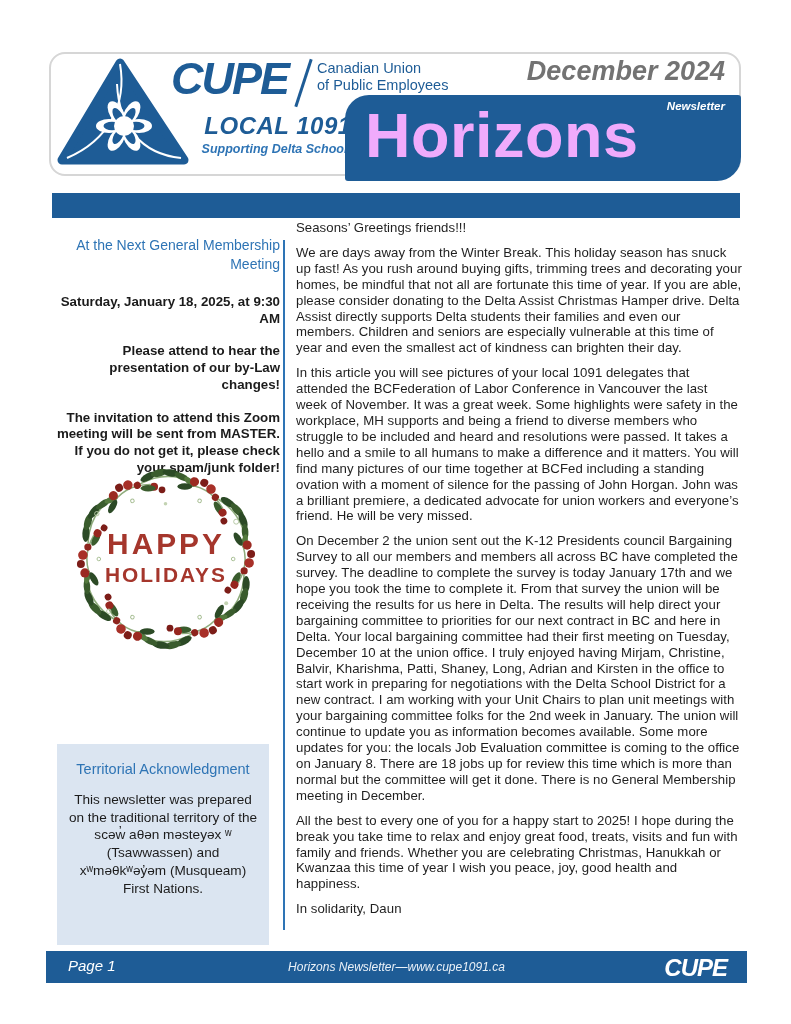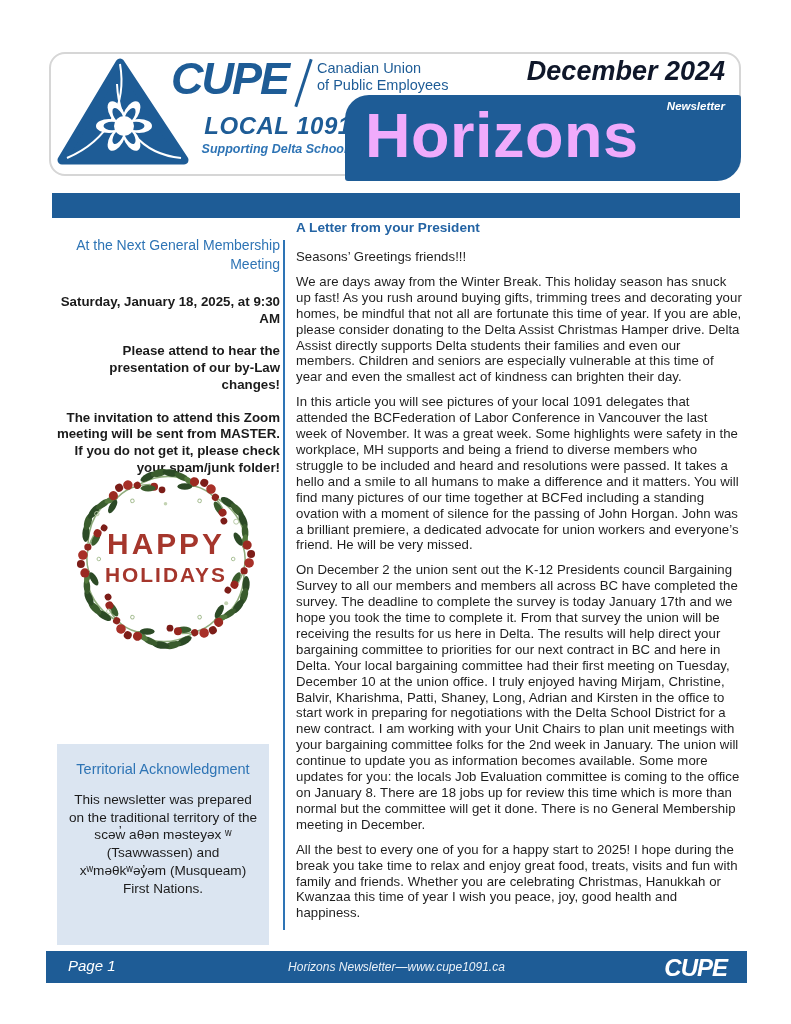--- a/index.html
+++ b/index.html
@@ -12,21 +12,21 @@
   .logo-svg { position:absolute; left:6px; top:2px; }
   .cupe-word { position:absolute; left:120px; top:2px; display:flex; align-items:flex-start; }
   .cupe-word .mark { font-size:45px; font-weight:bold; font-style:italic; color:#1e5c96; letter-spacing:-2px; line-height:1; }
   .cupe-slash { width:3px; height:50px; background:#1e5c96; transform:rotate(18deg); margin:2px 12px 0 14px; }
   .org-name { font-size:14.5px; font-weight:normal; color:#1e5c96; line-height:1.15; margin-top:4px; }
   .local-line { position:absolute; left:118px; top:58px; width:218px; text-align:center;
     font-size:24px; font-weight:bold; font-style:italic; color:#1e5c96; letter-spacing:0.5px; }
   .tagline { position:absolute; left:118px; top:88px; width:218px; text-align:center;
     font-size:12.5px; font-style:italic; font-weight:bold; color:#2e74b5; }
   .issue-date { position:absolute; right:14px; top:2px;
-    font-size:27px; font-weight:bold; font-style:italic; color:#0f172a; }
+    font-size:27px; font-weight:bold; font-style:italic; color:#737373; }
   .masthead-banner { position:absolute; left:294px; right:-2px; top:41px; bottom:-7px;
     background:#1e5c96; border-radius:24px 3px 24px 3px; }
   .newsletter-label { position:absolute; top:5px; right:16px;
     font-size:11.5px; font-weight:bold; font-style:italic; color:#ffffff; }
   .masthead-title { position:absolute; left:20px; top:6px;
     font-size:63px; font-weight:bold; color:#f0abfc; letter-spacing:0.5px; line-height:1.1; }
 
   .divider-bar { position:absolute; left:52px; top:193px; width:688px; height:25px; background:#1e5c96; }
 
   
@@ -159,26 +159,26 @@
   </div>
 
   <div class="territorial-box">
     <div class="territorial-title">Territorial Acknowledgment</div>
     <div class="territorial-body">This newsletter was prepared on the traditional territory of the scəw̓ aθən məsteyəx ʷ (Tsawwassen) and xʷməθkʷəy̓əm (Musqueam) First Nations.</div>
   </div>
 
   <div class="vline"></div>
 
   <div class="article">
-    <div class="article-title">A Letter from your President</div>
     <p>Seasons’ Greetings friends!!!</p>
     <p>We are days away from the Winter Break. This holiday season has snuck up fast!  As you rush around buying gifts, trimming trees and decorating your homes, be mindful that not all are fortunate this time of year. If you are able, please consider donating to the Delta Assist Christmas Hamper drive. Delta Assist directly supports Delta students their families and even our members. Children and seniors are especially vulnerable at this time of year and even the smallest act of kindness can brighten their day.</p>
     <p>In this article you will see pictures of your local 1091 delegates that attended the BCFederation of Labor Conference in Vancouver the last week of November. It was a great week. Some highlights were safety in the workplace, MH supports and being a friend to diverse members who struggle to be included and heard and resolutions were passed. It takes a hello and a smile to all humans to make a difference and it matters. You will find many pictures of our time together at BCFed including a standing ovation with a moment of silence for the passing of John Horgan. John was a brilliant premiere, a dedicated advocate for union workers and everyone’s friend. He will be very missed.</p>
     <p>On December 2 the union sent out the K-12 Presidents council Bargaining Survey to all our members and members all across BC have completed the survey.  The deadline to complete the survey is today January 17th and we hope you took the time to complete it. From that survey the union will be receiving the results for us here in Delta. The results will help direct your bargaining committee to priorities for our next contract in BC and here in Delta. Your local bargaining committee had their first meeting on Tuesday, December 10 at the union office. I truly enjoyed having Mirjam, Christine, Balvir, Kharishma, Patti, Shaney, Long, Adrian and Kirsten in the office to start work in preparing for negotiations with the Delta School District for a new contract. I am working with your Unit Chairs to plan unit meetings with your bargaining committee folks for the 2nd week in January. The union will continue to update you as information becomes available. Some more updates for you: the locals Job Evaluation committee is coming to the office on January 8. There are 18 jobs up for review this time which is more than normal but the committee will get it done. There is no General Membership meeting in December.</p>
     <p>All the best to every one of you for a happy start to 2025! I hope during the break you take time to relax and enjoy great food, treats, visits and fun with family and friends.  Whether you are celebrating Christmas, Hanukkah or Kwanzaa this time of year I wish you peace, joy, good health and happiness.</p>
+    <p>In solidarity, Daun</p>
   </div>
 
   <div class="footer-bar">
     <div class="footer-page">Page 1</div>
     <div class="footer-center">Horizons Newsletter—www.cupe1091.ca</div>
     <div class="footer-cupe">CUPE</div>
   </div>
 
 </div>
 

